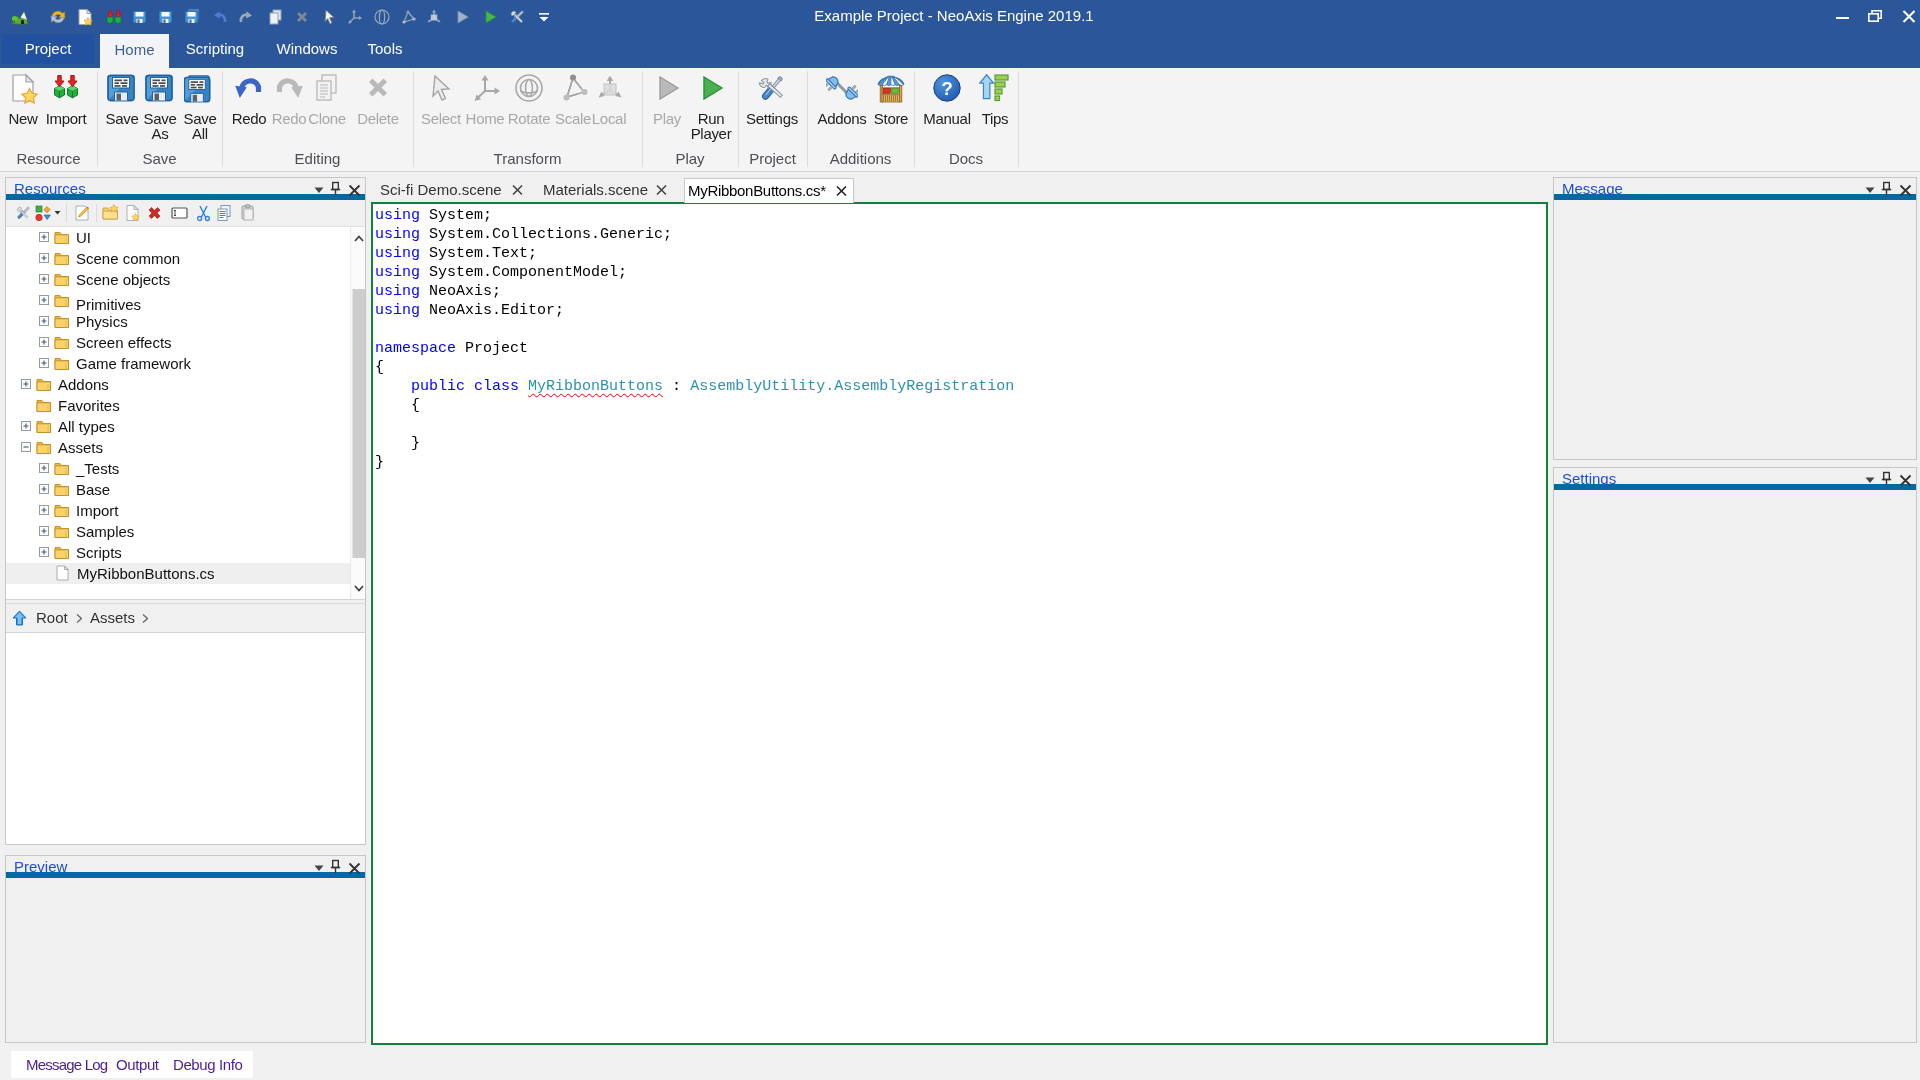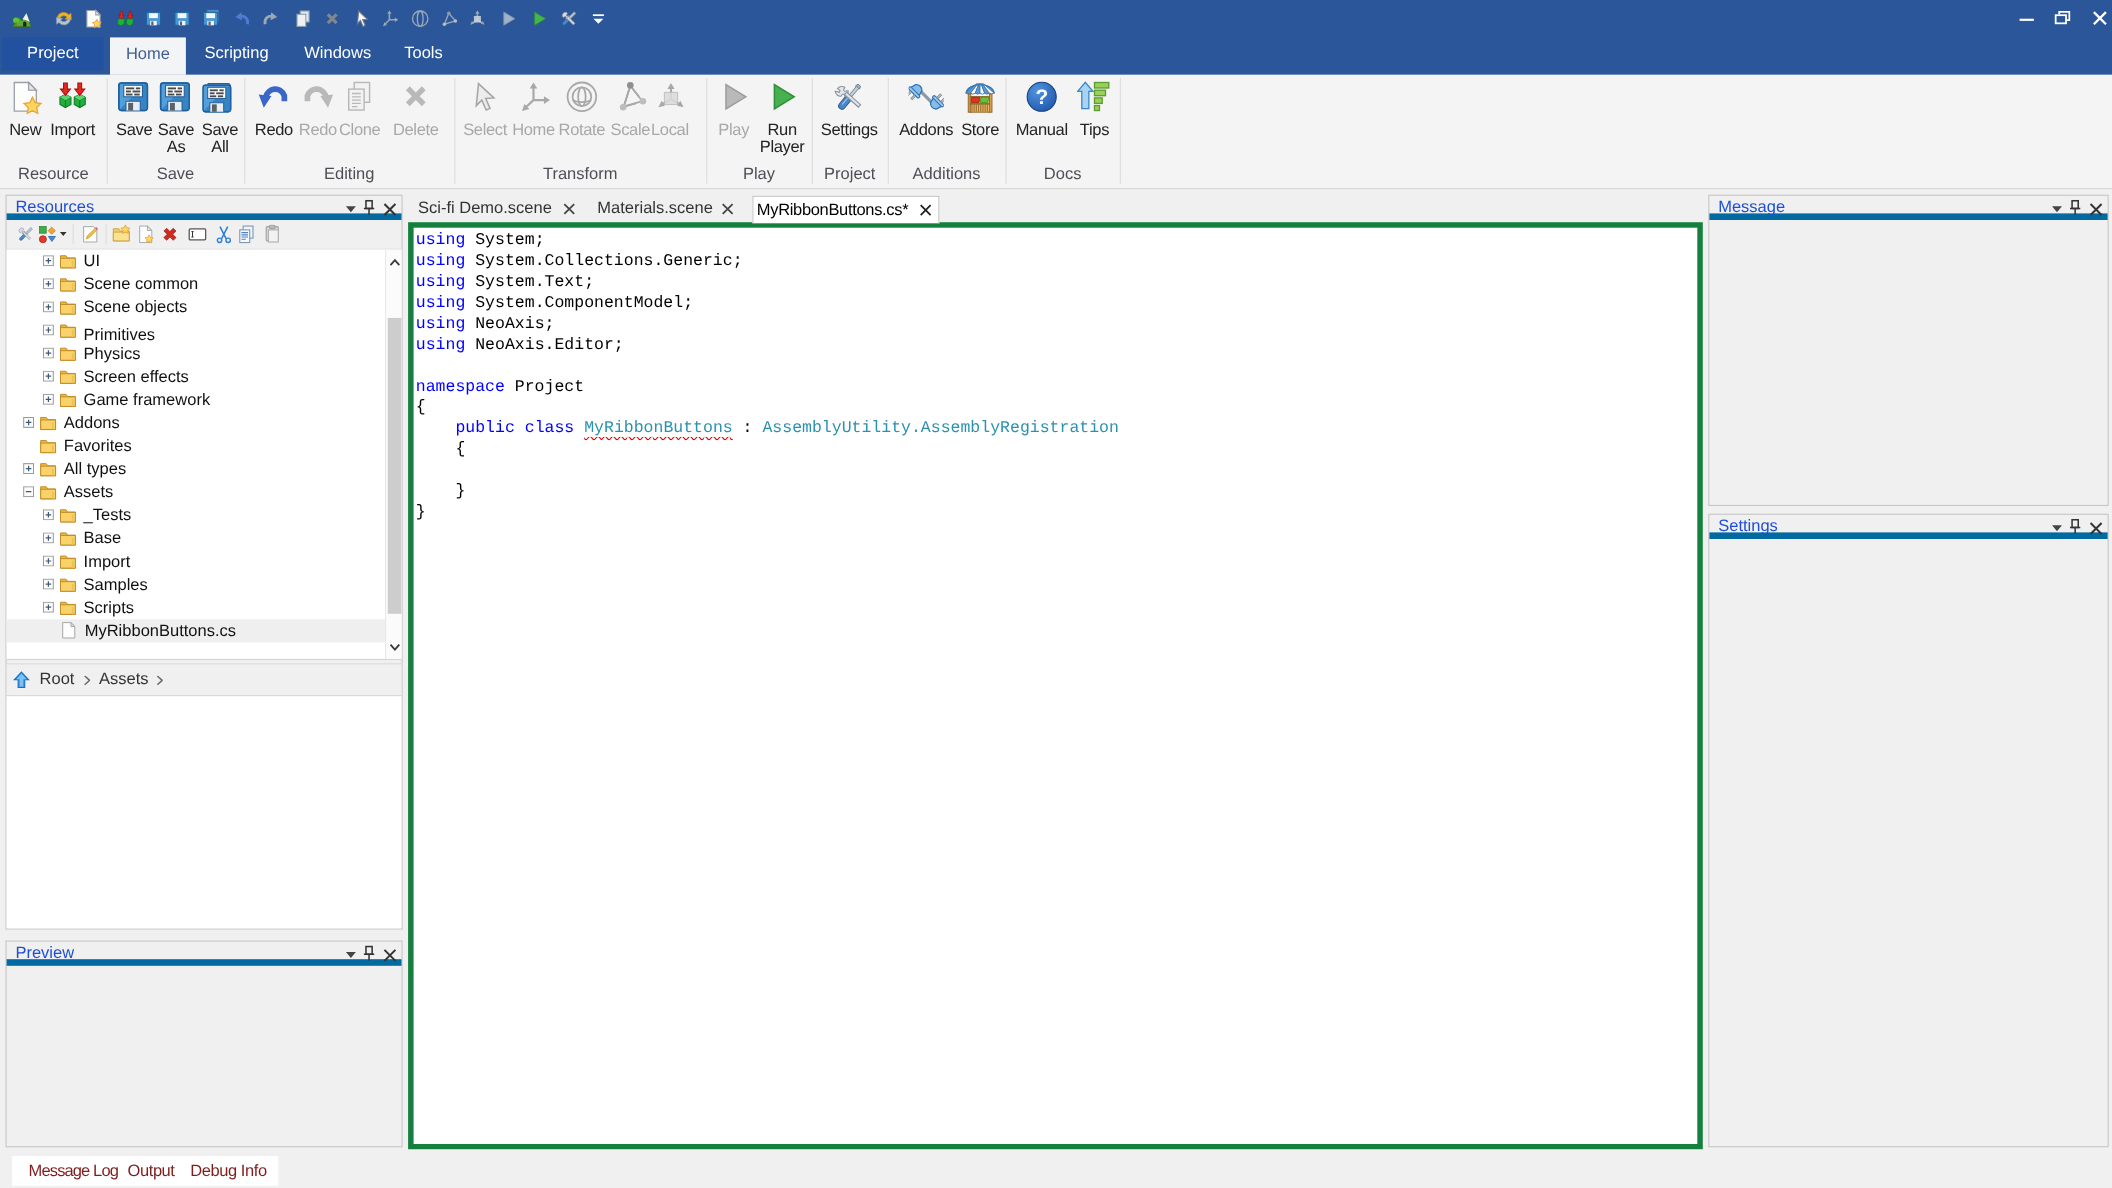--- a/index.html
+++ b/index.html
@@ -21,20 +21,21 @@
 .ptitle{position:absolute;left:0;top:0;right:0;height:22px;border-bottom:6px solid #0369a1;line-height:21px;color:#1d4ed8;padding-left:8px}
 .picons{position:absolute;top:0;right:2px}
 .tab{position:absolute;top:1px;height:24px;line-height:24px;color:#333}
 pre.code{font-family:"Liberation Mono",monospace;font-size:15px;line-height:19px;padding:2px 0 0 2px;color:#000}
 .kw{color:#0000ff}.ty{color:#2b91af}
 .sq{text-decoration:underline wavy #e00000 1px;text-underline-offset:3px}
 svg{display:block}
 </style></head>
 <body>
 <div id="header">
+  <div id="title">Example Project - NeoAxis Engine 2019.1</div>
   <div class="abs" style="left:11px;top:8px">
       <svg width="18" height="18" viewBox="0 0 18 18">
         <path d="M1 16 L6 8 L9 11 L13 4 L17 16 z" fill="#5cab2e" stroke="#3c7d1c" stroke-width="0.8"></path>
 <path d="M9.5 9.5 L13 4 L16 12 C13 10 11 10 9.5 9.5 z" fill="#f2f2f2"></path>
 <path d="M10 16 v-3.5 a2 2 0 0 1 3 0 V16 z" fill="#222"></path>
 <circle cx="3.5" cy="10.5" r="2.6" fill="#58c832"></circle>
         <rect x="3.1" y="12" width="0.9" height="4" fill="#8d5f1e"></rect>
       </svg>
     </div>
 <div class="abs" style="left:49px;top:8px">
@@ -913,21 +914,21 @@
         <path d="M1 7.5 L10 16.5 M10 7.5 L1 16.5" stroke="#444" stroke-width="1.6"></path>
       </svg>
     </div>
   <div class="tab" style="left:172px">Materials.scene</div>
   <div class="tab" style="left:285px">
       <svg width="11" height="24" viewBox="0 0 11 24">
         <path d="M1 7.5 L10 16.5 M10 7.5 L1 16.5" stroke="#444" stroke-width="1.6"></path>
       </svg>
     </div>
 </div>
-<div class="abs" id="codearea" style="left:371px;top:202px;width:1177px;height:843px;background:#fff;border:5px solid #15803d">
+<div class="abs" id="codearea" style="left:371px;top:202px;width:1177px;height:843px;background:#fff;border:2px solid #15803d">
     <pre class="code"><span class="kw">using</span> System;
 <span class="kw">using</span> System.Collections.Generic;
 <span class="kw">using</span> System.Text;
 <span class="kw">using</span> System.ComponentModel;
 <span class="kw">using</span> NeoAxis;
 <span class="kw">using</span> NeoAxis.Editor;
 
 <span class="kw">namespace</span> Project
 {
     <span class="kw">public</span> <span class="kw">class</span> <span class="ty sq">MyRibbonButtons</span> : <span class="ty">AssemblyUtility.AssemblyRegistration</span>
@@ -962,18 +963,18 @@
       <svg width="58" height="23" viewBox="0 0 58 23">
 <path d="M9.5 9.5 h9 l-4.5 5.5 z" fill="#444"></path>
 <rect x="27.7" y="4.5" width="5.6" height="7" fill="none" stroke="#333" stroke-width="1.4"></rect>
 <path d="M25.8 11.5 h9.4 M30.5 12 v5.2" stroke="#333" stroke-width="1.4" fill="none"></path>
 <path d="M44.5 7.5 L54.5 17.5 M54.5 7.5 L44.5 17.5" stroke="#333" stroke-width="1.8"></path>
       </svg>
     </div>
 </div>
 
 <div class="abs" style="left:0;top:1045px;width:1920px;height:35px;background:#f0f0f0">
-  <div class="abs" style="left:11px;top:6px;width:242px;height:27px;background:#fff;line-height:27px;color:#7f1d1d;letter-spacing:-0.4px">
+  <div class="abs" style="left:11px;top:6px;width:242px;height:27px;background:#fff;line-height:27px;color:#4c1d95;letter-spacing:-0.4px">
     <span class="abs" style="left:15px;letter-spacing:-0.8px">Message Log</span>
     <span class="abs" style="left:105px">Output</span>
     <span class="abs" style="left:162px">Debug Info</span>
   </div>
 </div>
 
 </body></html>

